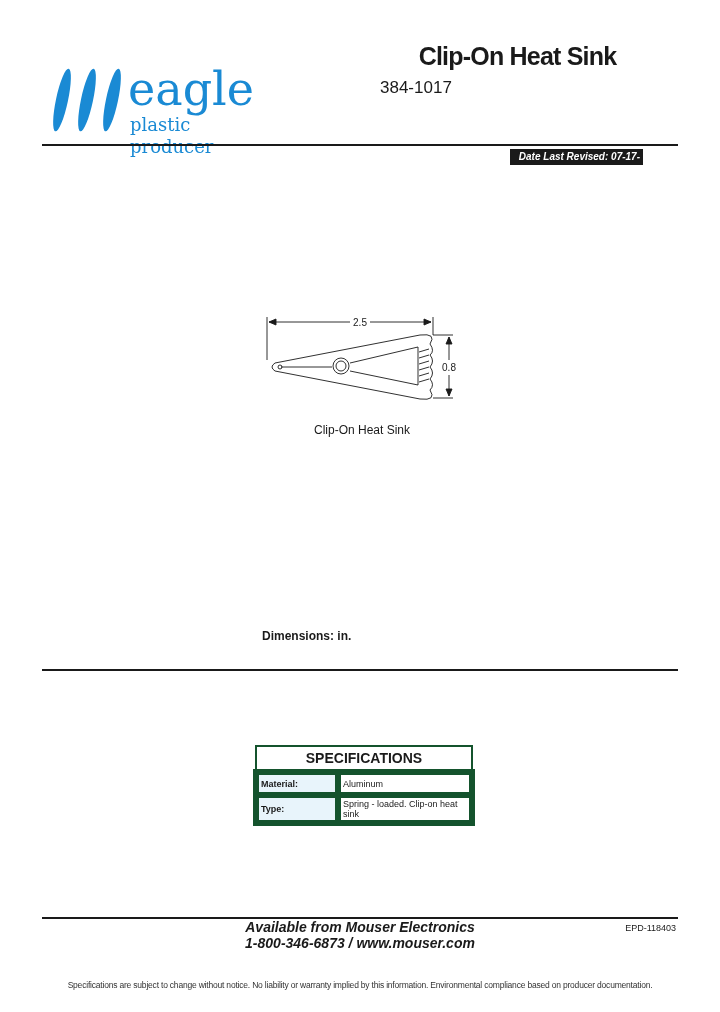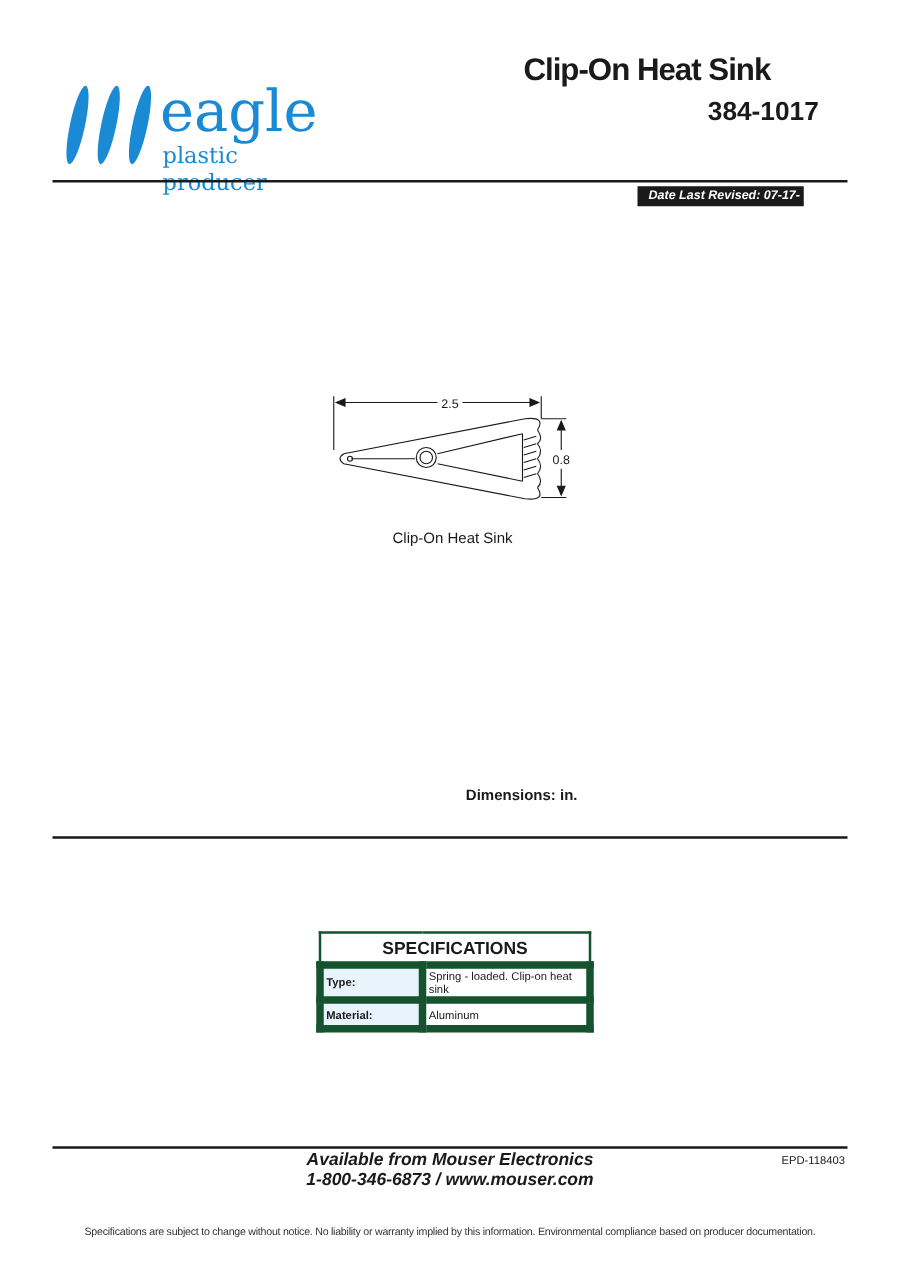--- a/index.html
+++ b/index.html
@@ -5,25 +5,25 @@
   html, body { margin: 0; padding: 0; }
   body {
     width: 720px; height: 1012px; background: #ffffff; position: relative;
     font-family: "Liberation Sans", sans-serif; color: #1a1a1a; overflow: hidden;
   }
   .abs { position: absolute; }
   .logo { left: 48px; top: 62px; width: 230px; height: 80px; }
   .logo-word { position: absolute; left: 80px; top: 2px; font-family: "DejaVu Serif", serif; font-size: 46px; color: #1a8ad4; letter-spacing: 0px; line-height: 50px; text-align: right; }
   .logo-sub { position: absolute; left: 82px; top: 52px; font-family: "DejaVu Serif", serif; font-size: 18px; color: #1a8ad4; line-height: 22px; }
   .title { left: 380px; width: 275px; top: 42px; text-align: center; font-size: 25px; font-weight: bold; letter-spacing: -0.8px; }
-  .partno { left: 380px; width: 275px; top: 78px; text-align: right; font-size: 21px; font-weight: bold; }
+  .partno { left: 380px; width: 275px; top: 78px; text-align: left; font-size: 17px; }
   .rule { left: 42px; width: 636px; background: #1a1a1a; }
   .revised { left: 510px; top: 149px; width: 133px; height: 16px; background: #1a1a1a; color: #fff; font-size: 10px; font-style: italic; font-weight: bold; line-height: 16px; text-align: right; padding-right: 3px; box-sizing: border-box; }
   .fig-caption { left: 262px; width: 200px; top: 423px; text-align: center; font-size: 12px; }
-  .dims { left: 262px; width: 200px; top: 629px; text-align: right; font-size: 12px; font-weight: bold; }
+  .dims { left: 262px; width: 200px; top: 629px; text-align: left; font-size: 12px; font-weight: bold; }
   table.spec { position: absolute; left: 253px; top: 745px; width: 222px; border-collapse: collapse; }
   table.spec td, table.spec th { border: 6px solid #14532d; font-size: 9px; padding: 1px 2px; height: 15px; }
   table.spec th { font-size: 14px; font-weight: bold; height: 22px; padding: 0; border-width: 2px 2px 1px 2px; }
   table.spec td.key { background: #e8f4fb; font-weight: bold; width: 72px; }
   .avail { left: 200px; width: 320px; top: 919px; text-align: center; font-size: 14px; font-weight: bold; font-style: italic; line-height: 16px; }
   .epd { left: 590px; width: 86px; top: 923px; text-align: right; font-size: 9px; }
   .disclaimer { left: 42px; width: 636px; top: 980px; text-align: center; font-size: 8.5px; color: #333; white-space: nowrap; letter-spacing: -0.2px; }
 </style>
 </head>
 <body>
@@ -80,26 +80,26 @@
 <div class="abs dims">Dimensions: in.</div>
 
 <div class="abs rule" style="top:669px;height:2px;"></div>
 
 <table class="spec">
   <tbody>
       <tr>
     <th colspan="2">SPECIFICATIONS</th>
   </tr>
   <tr>
+    <td class="key">Material:</td>
+    <td>Aluminum</td>
+  </tr>
+  <tr>
     <td class="key">Type:</td>
     <td>Spring - loaded. Clip-on heat sink</td>
-  </tr>
-  <tr>
-    <td class="key">Material:</td>
-    <td>Aluminum</td>
   </tr>
 </tbody>
   </table>
 
 <div class="abs rule" style="top:917px;height:2px;"></div>
 
 <div class="abs avail">
   <div>Available from Mouser Electronics</div>
   <div>1-800-346-6873 / www.mouser.com</div>
 </div>

